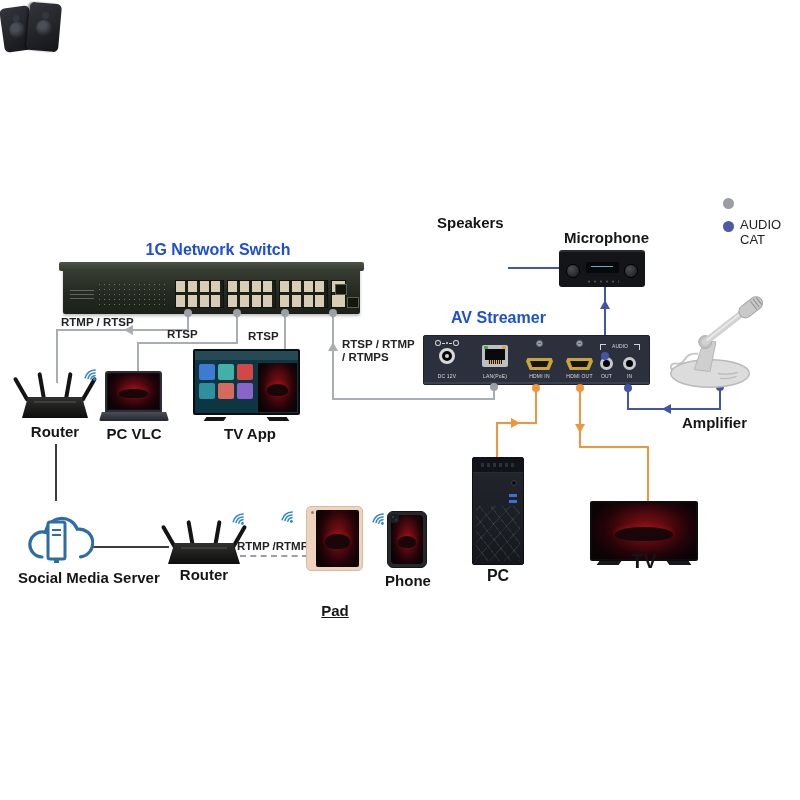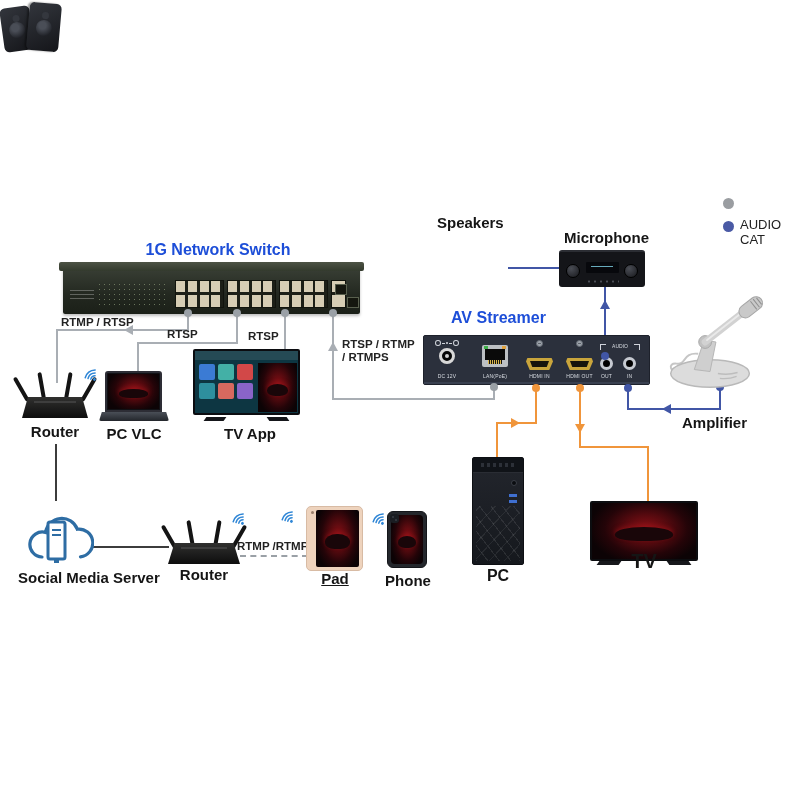--- a/index.html
+++ b/index.html
@@ -379,21 +379,21 @@
   <svg class="wifi" style="left:279px;top:508px;" width="18" height="18" viewBox="0 0 20 20">
     <path d="M7 13.5 Q10 11.2 13 13.5" fill="none" stroke="#2f86d6" stroke-width="1.7" stroke-linecap="round"></path>
     <path d="M5 11 Q10 7.2 15 11" fill="none" stroke="#2f86d6" stroke-width="1.7" stroke-linecap="round"></path>
     <path d="M3 8.5 Q10 3.5 17 8.5" fill="none" stroke="#2f86d6" stroke-width="1.7" stroke-linecap="round"></path>
     <circle cx="10" cy="16.2" r="1.6" fill="#2f86d6"></circle>
   </svg>
   <div class="pad" style="left:306px;top:506px;width:57px;height:65px;">
     <span class="cam"></span>
     <div class="car-screen" style="left:9px;top:3px;right:3px;bottom:3px;border-radius:2px;"></div>
   </div>
-  <div class="dev-lbl" style="left:310px;top:570px;width:50px;text-decoration:underline;">Pad</div>
+  <div class="dev-lbl" style="left:310px;top:602px;width:50px;text-decoration:underline;">Pad</div>
 
   <svg class="wifi" style="left:370px;top:510px;" width="18" height="18" viewBox="0 0 20 20">
     <path d="M7 13.5 Q10 11.2 13 13.5" fill="none" stroke="#2f86d6" stroke-width="1.7" stroke-linecap="round"></path>
     <path d="M5 11 Q10 7.2 15 11" fill="none" stroke="#2f86d6" stroke-width="1.7" stroke-linecap="round"></path>
     <path d="M3 8.5 Q10 3.5 17 8.5" fill="none" stroke="#2f86d6" stroke-width="1.7" stroke-linecap="round"></path>
     <circle cx="10" cy="16.2" r="1.6" fill="#2f86d6"></circle>
   </svg>
   <div class="phone" style="left:387px;top:511px;width:40px;height:57px;">
     <div class="car-screen" style="inset:3px;border-radius:4px;"></div>
     <span class="cam"></span>

